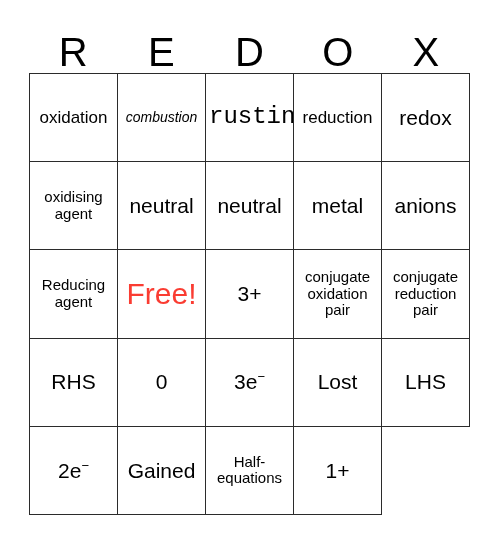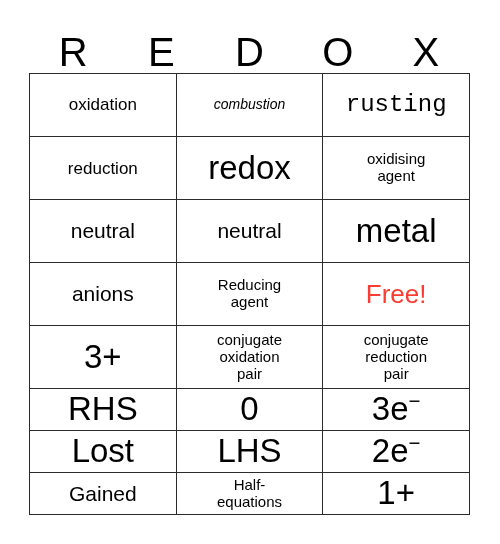--- a/index.html
+++ b/index.html
@@ -46,21 +46,21 @@
   }
 
   
   #grid {
     position: absolute;
     left: 29px;
     top: 73px;
     width: 441px;
     height: 442px;
     display: grid;
-    grid-template-columns: repeat(3, 1fr);
+    grid-template-columns: repeat(5, 1fr);
     grid-template-rows: repeat(5, 1fr);
     border-top: 1px solid #2b2b2b;
     border-left: 1px solid #2b2b2b;
     box-sizing: border-box;
   }
   .cell {
     border-right: 1px solid #2b2b2b;
     border-bottom: 1px solid #2b2b2b;
     box-sizing: border-box;
     display: flex;
@@ -73,28 +73,28 @@
   }
   .cell .txt {
     display: block;
     width: 100%;
     line-height: 1.12;
     word-break: normal;
     white-space: pre-line;
   }
 
   
-  .sz-xl .txt { font-size: 33px; }
+  .sz-xl .txt { font-size: 21px; }
   .sz-lg .txt { font-size: 24px; font-family: Liberation Mono, monospace; }
   .sz-md .txt { font-size: 21px; }
   .sz-sm .txt { font-size: 17px; }
   .sz-xs .txt { font-size: 15px; }
   .sz-xxs .txt { font-size: 14px; font-style: italic; }
 
-  .free .txt { color: #fa3c32; font-size: 26px; }
+  .free .txt { color: #fa3c32; font-size: 30px; }
 
   sup.mn {
     font-size: 0.62em;
     vertical-align: super;
     line-height: 0;
   }
 </style>
 </head>
 <body>
 

